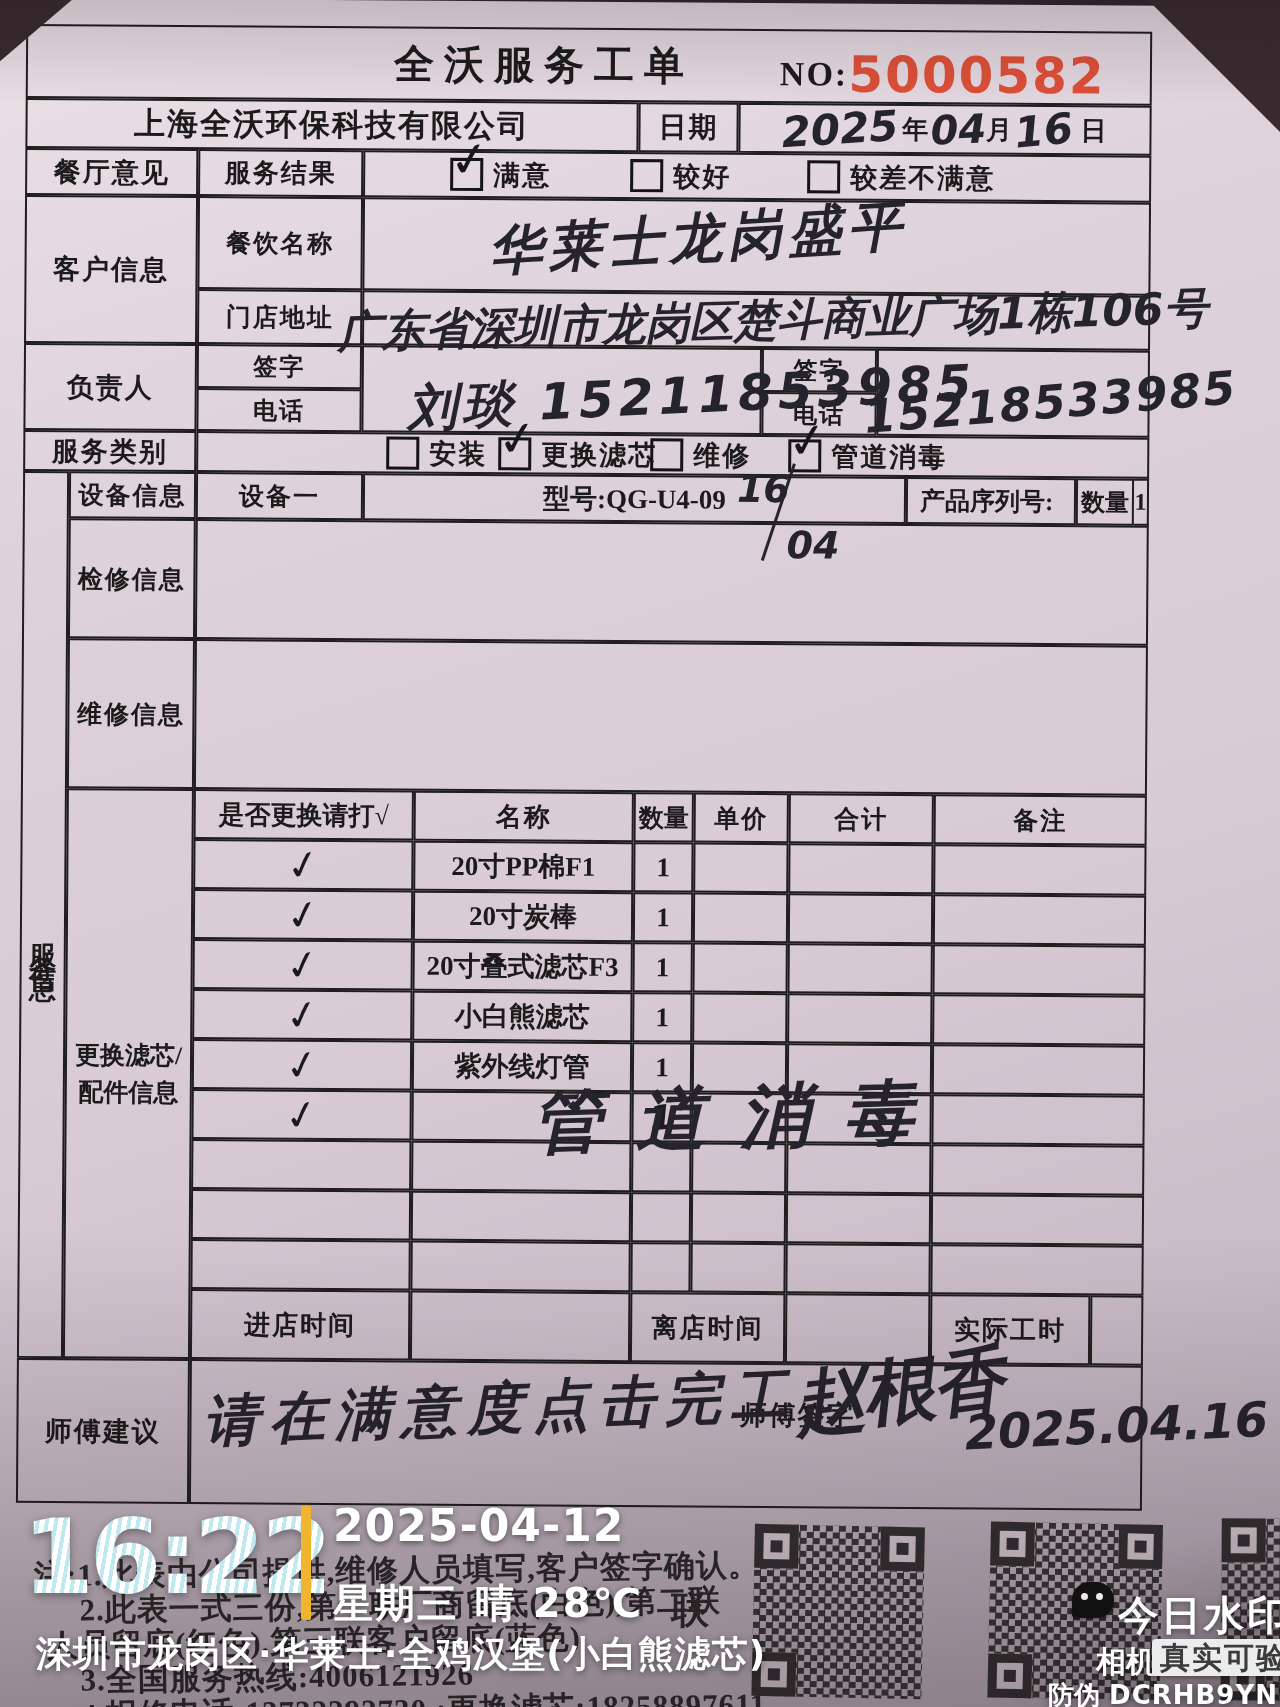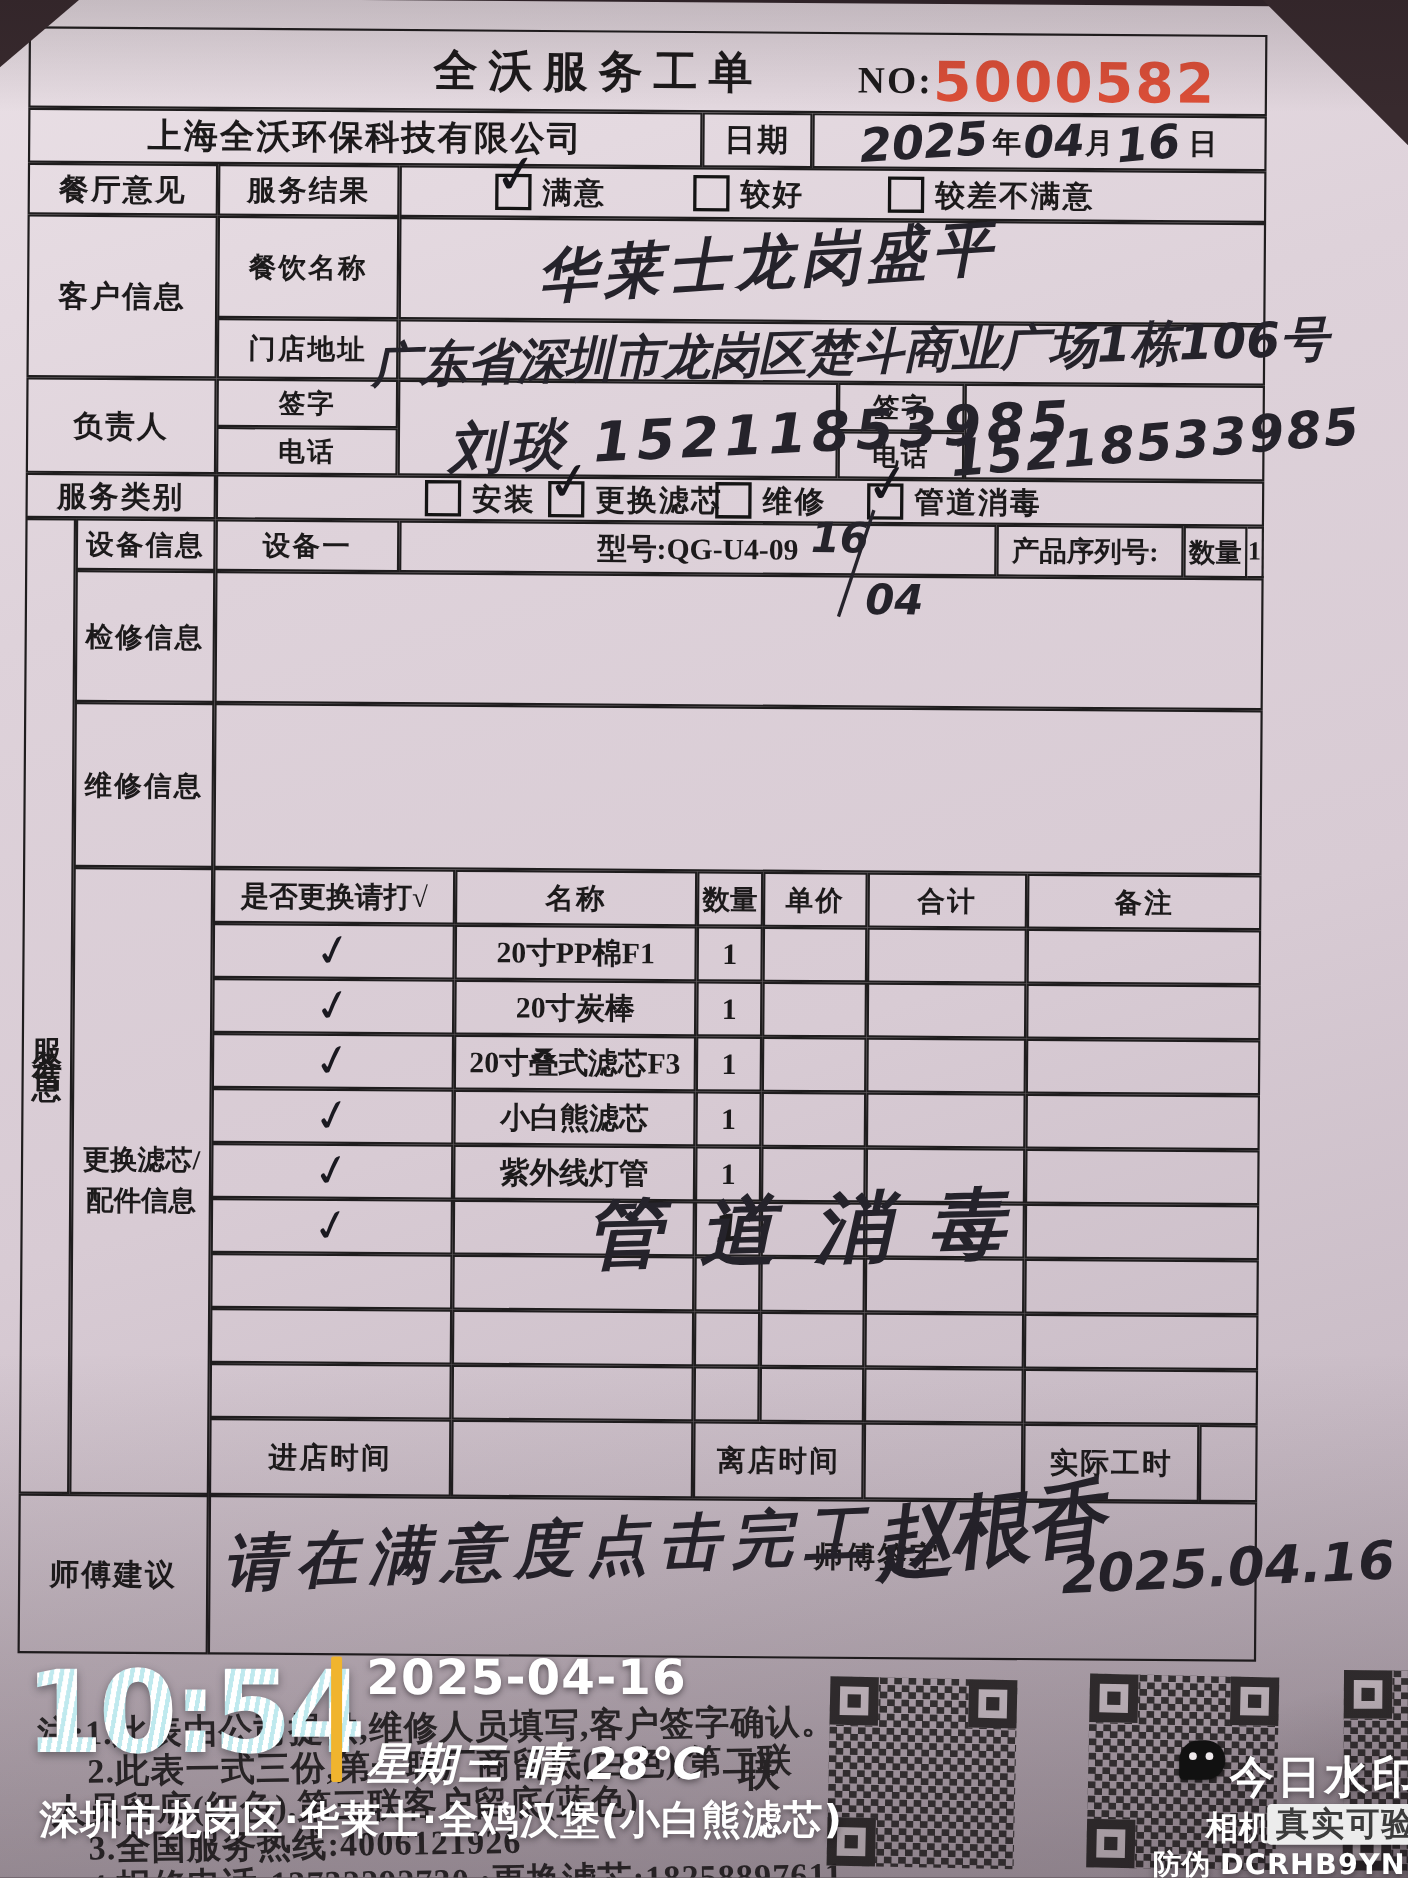--- a/index.html
+++ b/index.html
@@ -394,24 +394,24 @@
       <span class="qf" style="left:0;bottom:0;">
           <span class="qd"></span>
         </span>
     </div>
   </div>
 
   <div class="corner" style="left:0;top:0;width:92px;height:72px;clip-path:polygon(0 0,78% 0,0 85%);"></div>
   <div class="corner" style="right:0;top:0;width:150px;height:150px;clip-path:polygon(100% 0,12% 0,100% 88%);"></div>
   <div id="shade"></div>
 
-  <div class="wm" id="wm-time">10:54</div>
+  <div class="wm" id="wm-time">16:22</div>
   <div id="wm-bar" style="background: rgb(240, 180, 46);"></div>
-  <div class="wm" style="left:333px;top:1500px;font-size:44px;letter-spacing:1px;">2025-04-16</div>
-  <div class="wm" style="left:333px;top:1576px;font-size:40px;letter-spacing:2px;font-style:italic;">星期三 晴 28℃</div>
+  <div class="wm" style="left:333px;top:1500px;font-size:44px;letter-spacing:1px;">2025-04-12</div>
+  <div class="wm" style="left:333px;top:1576px;font-size:40px;letter-spacing:2px;">星期三 晴 28℃</div>
   <div class="wm" style="left:36px;top:1630px;font-size:36px;letter-spacing:1px;">深圳市龙岗区·华莱士·全鸡汉堡(小白熊滤芯)</div>
   <span class="wm" style="left:1072px;top:1582px;width:42px;height:36px;background:#111;border-radius:18px 18px 18px 4px;box-shadow:0 2px 4px rgba(0,0,0,.4);">
     <span style="position:absolute;left:9px;top:11px;width:7px;height:7px;border-radius:50%;background:#efe9ec;"></span>
     <span style="position:absolute;left:24px;top:11px;width:7px;height:7px;border-radius:50%;background:#efe9ec;"></span>
   </span>
   <div class="wm" style="left:1118px;top:1588px;font-size:40px;letter-spacing:3px;">今日水印</div>
   <div class="wm" style="left:1096px;top:1642px;font-size:30px;">相机</div>
   <div class="wm" id="wm-badge-wrap" style="left:1152px;top:1638px;font-size:30px;letter-spacing:2px;">
     <span id="wm-badge">真实可验</span>
   </div>

